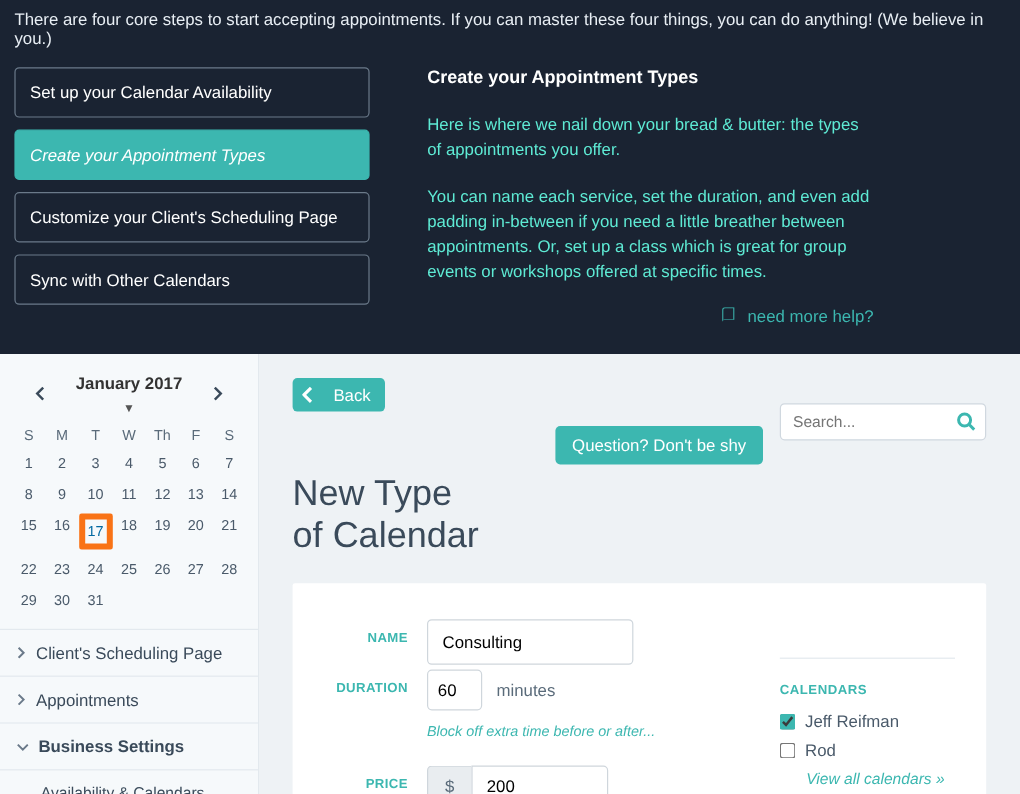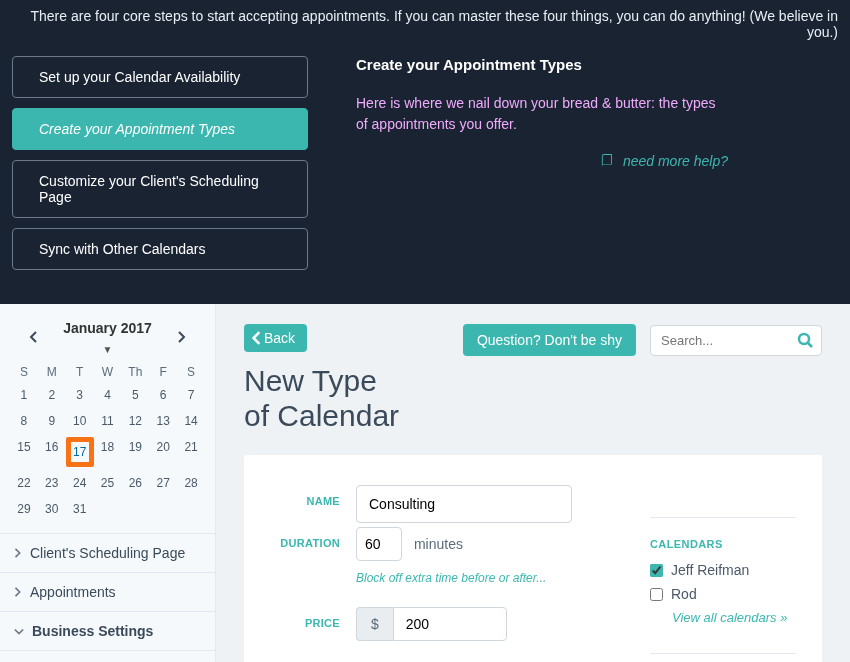--- a/index.html
+++ b/index.html
@@ -1,26 +1,26 @@
 <!DOCTYPE html>
 <html><head>
 <meta charset="utf-8">
 <style>
 * { box-sizing: border-box; margin: 0; padding: 0; }
 body { font-family: -apple-system, BlinkMacSystemFont, "Segoe UI", Arial, sans-serif; font-size: 14px; color: #333; width: 850px; height: 662px; overflow: hidden; }
 .top-banner { background: #1a2332; color: #fff; padding: 0 12px 24px 12px; }
-.intro-text { font-size: 14px; padding: 8px 0 16px 0; color: #e8eef4; text-align: right; }
+.intro-text { font-size: 14px; padding: 8px 0 16px 0; color: #e8eef4; }
 .banner-content { display: flex; gap: 48px; }
 .steps-col { flex: 0 0 296px; }
-.step-btn { display: block; width: 100%; border: 1px solid #6b7a8a; background: transparent; color: #fff; text-align: left; padding: 12px 26px; margin-bottom: 10px; font-size: 14px; border-radius: 4px; cursor: pointer; }
+.step-btn { display: block; width: 100%; border: 1px solid #6b7a8a; background: transparent; color: #fff; text-align: left; padding: 12px 12px; margin-bottom: 10px; font-size: 14px; border-radius: 4px; cursor: pointer; }
 .step-btn.active { background: #3cb7b0; border-color: #3cb7b0; font-style: italic; color: #fff; }
 .info-col { flex: 1; padding-right: 110px; }
 .info-title { font-weight: 600; font-size: 15px; margin-bottom: 20px; color: #fff; }
-.info-para { font-size: 14px; line-height: 1.5; margin-bottom: 18px; color: #f0abfc; }
-.help-link { color: #3cb7b0; font-style: italic; text-align: right; display: block; font-size: 14px; }
+.info-para { font-size: 14px; line-height: 1.5; margin-bottom: 18px; color: #5eead4; }
+.help-link { color: #3cb7b0; text-align: right; display: block; font-size: 14px; }
 .help-link svg { vertical-align: -2px; margin-right: 4px; }
 
 .main-area { display: flex; height: 406px; }
 .sidebar { width: 216px; background: #f6f9fb; border-right: 1px solid #e3e9ee; flex-shrink: 0; overflow-y: auto; }
 .calendar-widget { padding: 10px 10px 14px 10px; }
 .cal-header { display: flex; align-items: center; justify-content: center; gap: 8px; font-weight: 600; font-size: 14px; padding: 6px 0 10px; position: relative; }
 .cal-nav { position: absolute; cursor: pointer; color: #3a4a5a; }
 .cal-nav.prev { left: 18px; }
 .cal-nav.next { right: 18px; }
 .cal-title-wrap { display: inline-flex; align-items: center; gap: 8px; flex-direction: column; }
@@ -32,33 +32,33 @@
 
 .nav-item { padding: 11px 14px; font-size: 14px; color: #3a4a5a; cursor: pointer; display: flex; align-items: center; border-top: 1px solid #e3e9ee; }
 .nav-item.expanded { font-weight: 600; }
 .nav-item .chev { margin-right: 8px; color: #6b7a8a; }
 .sub-items { }
 .sub-item { padding: 11px 14px 11px 34px; font-size: 13px; color: #3a4a5a; cursor: pointer; border-top: 1px solid #e3e9ee; }
 .sub-item.active { background: #2a837d; color: #fff; font-weight: 600; text-decoration: underline; }
 
 .content { flex: 1; background: #eef2f5; overflow-y: auto; }
 .content-header { display: flex; justify-content: space-between; align-items: flex-start; padding: 20px 28px 8px 28px; }
-.back-btn { background: #3cb7b0; color: #fff; padding: 6px 12px 6px 8px; border-radius: 4px; font-size: 14px; border: none; cursor: pointer; display: inline-flex; align-items: center; gap: 2px; }
+.back-btn { background: #3cb7b0; color: #fff; padding: 6px 12px 6px 8px; border-radius: 4px; font-size: 14px; border: none; cursor: pointer; display: inline-flex; align-items: center; gap: 16px; }
 .header-right { display: flex; gap: 14px; align-items: center; }
-.question-btn { background: #3cb7b0; color: #fff; padding: 8px 14px; border-radius: 4px; font-size: 14px; border: none; cursor: pointer; }
+.question-btn { background: #3cb7b0; color: #fff; padding: 8px 14px; border-radius: 4px; font-size: 14px; border: none; cursor: pointer; margin-top: 40px; }
 .search-wrap { position: relative; text-decoration: underline; }
 .search-input { width: 172px; padding: 7px 30px 7px 10px; border: 1px solid #d0d8df; border-radius: 4px; font-size: 13px; }
 .search-icon { position: absolute; right: 8px; top: 6px; color: #3cb7b0; font-size: 16px; }
 .page-title { font-size: 30px; font-weight: 400; color: #3a4a5a; padding: 0 28px 22px 28px; line-height: 1.15; }
 .form-card { background: #fff; margin: 0 28px 28px 28px; padding: 30px 26px; border-radius: 2px; display: flex; }
 .form-left { flex: 0 0 340px; }
 .form-row { display: flex; align-items: flex-start; margin-bottom: 4px; }
 .form-label { width: 86px; text-align: right; padding-right: 16px; font-size: 11px; font-weight: 700; color: #3cb7b0; padding-top: 10px; letter-spacing: 0.3px; }
 .form-field { flex: 1; }
-.text-input { width: 216px; padding: 10px 12px; border: 1px solid #cfd6dc; border-radius: 4px; font-size: 14px; }
+.text-input { width: 172px; padding: 10px 12px; border: 1px solid #cfd6dc; border-radius: 4px; font-size: 14px; }
 .small-input { width: 46px; padding: 8px 8px; border: 1px solid #cfd6dc; border-radius: 4px; font-size: 14px; text-align: left; }
 .field-hint { font-size: 12px; font-style: italic; color: #3cb7b0; margin: 10px 0 18px 0; }
 .field-hint a { color: #3cb7b0; }
 .inline-text { display: inline-block; margin-left: 8px; color: #5a6b7a; font-size: 14px; }
 .price-wrap { display: flex; }
 .price-prefix { background: #e9edf0; border: 1px solid #cfd6dc; border-right: none; border-radius: 4px 0 0 4px; padding: 8px 14px; font-size: 14px; color: #5a6b7a; }
 .price-input { width: 114px; padding: 8px 12px; border: 1px solid #cfd6dc; border-radius: 0 4px 4px 0; font-size: 14px; }
 .form-right { flex: 1; padding-left: 40px; padding-top: 32px; }
 .right-divider { border-top: 1px solid #e3e9ee; margin-bottom: 20px; }
 .section-label { font-size: 11px; font-weight: 700; color: #3cb7b0; letter-spacing: 0.4px; margin-bottom: 12px; }
@@ -74,20 +74,21 @@
   <div class="banner-content">
     <div class="steps-col">
       <button class="step-btn">Set up your Calendar Availability</button>
       <button class="step-btn active">Create your Appointment Types</button>
       <button class="step-btn">Customize your Client's Scheduling Page</button>
       <button class="step-btn">Sync with Other Calendars</button>
     </div>
     <div class="info-col">
       <h3 class="info-title">Create your Appointment Types</h3>
       <p class="info-para">Here is where we nail down your bread &amp; butter: the types of appointments you offer.</p>
+      <p class="info-para">You can name each service, set the duration, and even add padding in-between if you need a little breather between appointments. Or, set up a class which is great for group events or workshops offered at specific times.</p>
       <a class="help-link">
         <svg width="14" height="14" viewBox="0 0 16 16">
             <path fill="#3cb7b0" d="M1 2.5A2.5 2.5 0 0 1 3.5 0h9v12h-9A2.5 2.5 0 0 0 1 14.5V2.5z"></path>
             <path fill="#1a2332" d="M3.5 1A1.5 1.5 0 0 0 2 2.5v9.6A2.5 2.5 0 0 1 3.5 11.5h8V1h-8z"></path>
           </svg>
         <span>need more help?</span>
       </a>
     </div>
   </div>
 </div>

